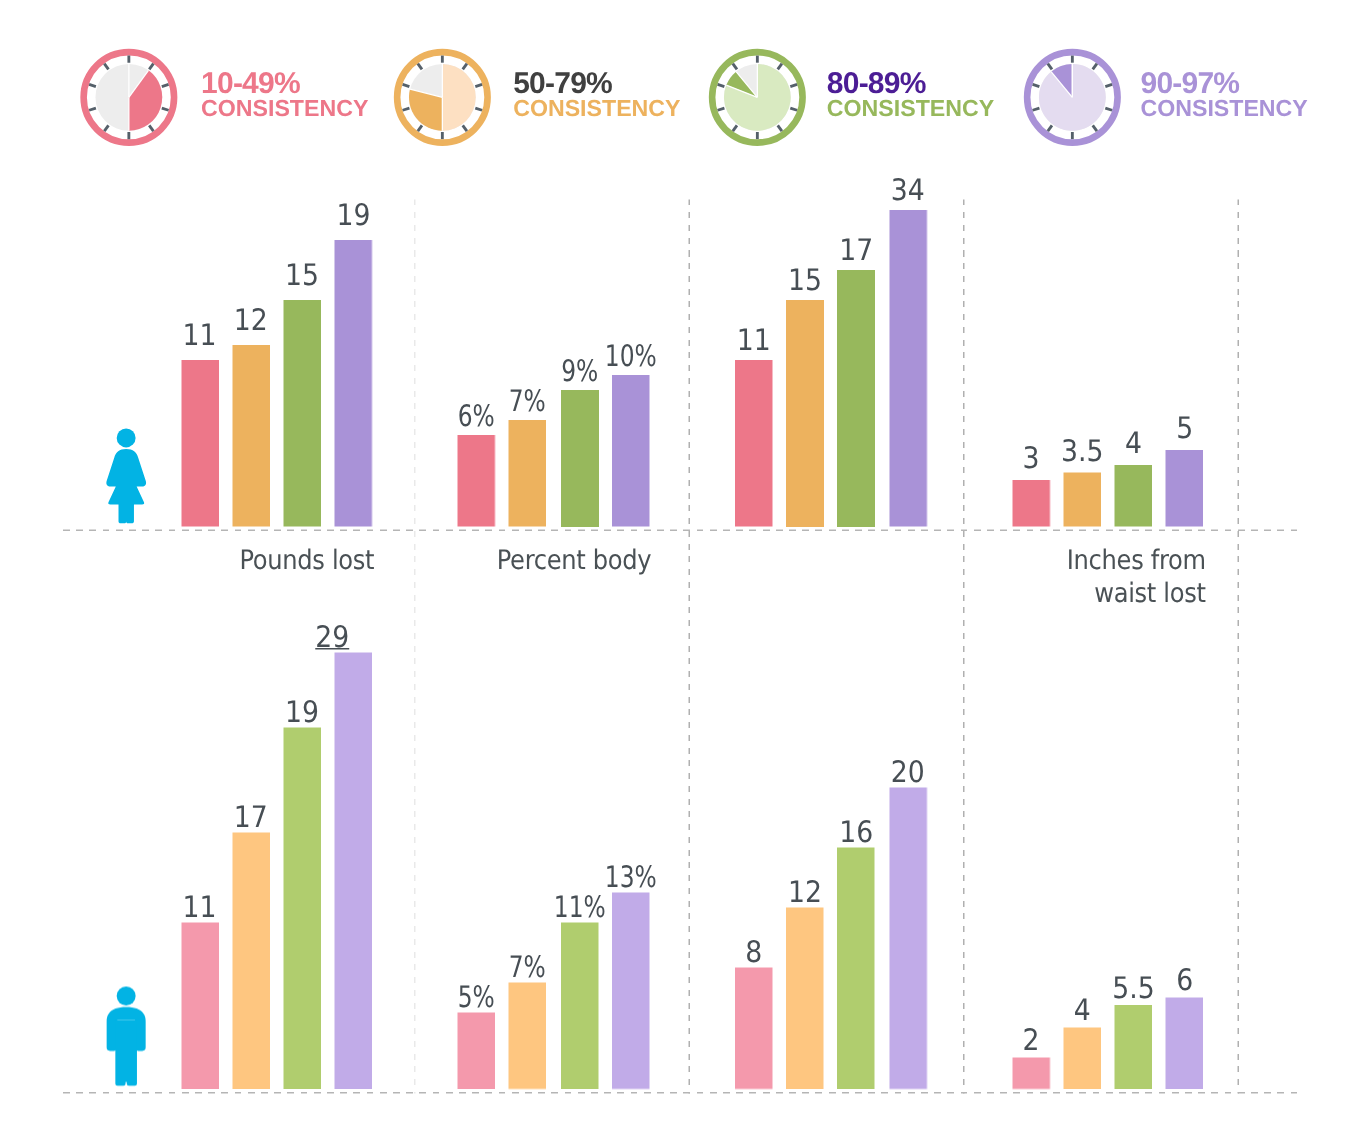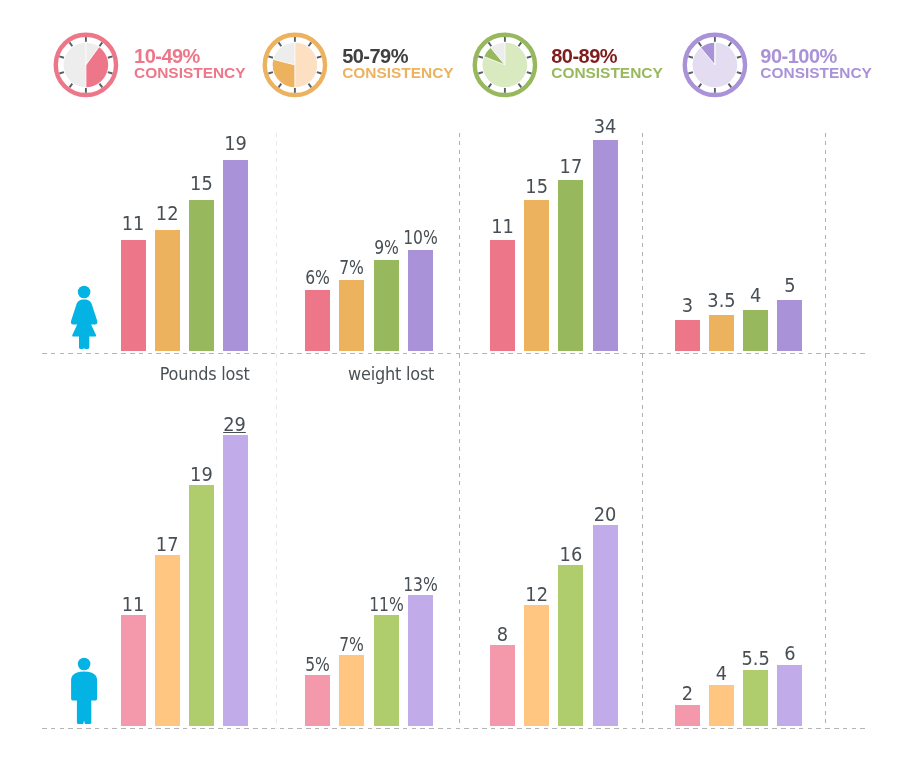--- a/index.html
+++ b/index.html
@@ -89,21 +89,21 @@
         <line x1="54.87" y1="25.76" x2="59.39" y2="24.29" stroke="#55606A" stroke-width="1.9" stroke-linecap="butt"></line>
         <line x1="54.87" y1="40.04" x2="59.39" y2="41.51" stroke="#55606A" stroke-width="1.9" stroke-linecap="butt"></line>
         <line x1="46.48" y1="51.59" x2="49.27" y2="55.43" stroke="#55606A" stroke-width="1.9" stroke-linecap="butt"></line>
         <line x1="32.90" y1="56.00" x2="32.90" y2="60.75" stroke="#55606A" stroke-width="1.9" stroke-linecap="butt"></line>
         <line x1="19.32" y1="51.59" x2="16.53" y2="55.43" stroke="#55606A" stroke-width="1.9" stroke-linecap="butt"></line>
         <line x1="10.93" y1="40.04" x2="6.41" y2="41.51" stroke="#55606A" stroke-width="1.9" stroke-linecap="butt"></line>
         <line x1="10.93" y1="25.76" x2="6.41" y2="24.29" stroke="#55606A" stroke-width="1.9" stroke-linecap="butt"></line>
         <line x1="19.32" y1="14.21" x2="16.53" y2="10.37" stroke="#55606A" stroke-width="1.9" stroke-linecap="butt"></line>
       </svg>
       <div class="legend-text" style="left: 79.2px; top: 12.5px;">
-        <span class="legend-range" style="color: #7f1d1d; text-align: right;">80-89%</span>
+        <span class="legend-range" style="color: #4c1d95; text-align: right;">80-89%</span>
         <span class="legend-word" style="color: rgb(151, 184, 92);">CONSISTENCY</span>
       </div>
     </div>
     <div class="legend-item" style="left: 681.95px; top: 32.45px; width: 200px; height: 68px;">
       <svg class="legend-clock" width="66" height="66" viewBox="0 0 66 66">
         <circle cx="32.9" cy="32.9" r="30.15" fill="none" stroke="#A992D7" stroke-width="4.4"></circle>
         <circle cx="32.9" cy="32.9" r="22.25" fill="#EDEDED"></circle>
         <path d="M 32.9 32.9 L 32.90 10.65 A 22.25 22.25 0 1 1 18.72 15.76 Z" fill="#E4DCF0"></path>
         <path d="M 32.9 32.9 L 18.72 15.76 A 22.25 22.25 0 0 1 32.90 10.65 Z" fill="#A992D7"></path>
         <line x1="32.9" y1="32.9" x2="32.90" y2="10.65" stroke="#ffffff" stroke-width="0.85"></line>
@@ -114,21 +114,21 @@
         <line x1="54.87" y1="25.76" x2="59.39" y2="24.29" stroke="#55606A" stroke-width="1.9" stroke-linecap="butt"></line>
         <line x1="54.87" y1="40.04" x2="59.39" y2="41.51" stroke="#55606A" stroke-width="1.9" stroke-linecap="butt"></line>
         <line x1="46.48" y1="51.59" x2="49.27" y2="55.43" stroke="#55606A" stroke-width="1.9" stroke-linecap="butt"></line>
         <line x1="32.90" y1="56.00" x2="32.90" y2="60.75" stroke="#55606A" stroke-width="1.9" stroke-linecap="butt"></line>
         <line x1="19.32" y1="51.59" x2="16.53" y2="55.43" stroke="#55606A" stroke-width="1.9" stroke-linecap="butt"></line>
         <line x1="10.93" y1="40.04" x2="6.41" y2="41.51" stroke="#55606A" stroke-width="1.9" stroke-linecap="butt"></line>
         <line x1="10.93" y1="25.76" x2="6.41" y2="24.29" stroke="#55606A" stroke-width="1.9" stroke-linecap="butt"></line>
         <line x1="19.32" y1="14.21" x2="16.53" y2="10.37" stroke="#55606A" stroke-width="1.9" stroke-linecap="butt"></line>
       </svg>
       <div class="legend-text" style="left: 78.4px; top: 12.5px;">
-        <span class="legend-range" style="color: rgb(169, 146, 215);">90-100%</span>
+        <span class="legend-range" style="color: rgb(169, 146, 215);">90-97%</span>
         <span class="legend-word" style="color: rgb(169, 146, 215);">CONSISTENCY</span>
       </div>
     </div>
     <div class="divider" style="left: 276.2px; top: 133px; height: 596px; background: repeating-linear-gradient(rgb(233, 233, 233) 0px, rgb(233, 233, 233) 4px, rgba(255, 255, 255, 0) 4px, rgba(255, 255, 255, 0) 8.5px);"></div>
     <div class="divider" style="left: 459.2px; top: 133px; height: 596px; background: repeating-linear-gradient(rgb(176, 176, 176) 0px, rgb(176, 176, 176) 4px, rgba(255, 255, 255, 0) 4px, rgba(255, 255, 255, 0) 8.5px);"></div>
     <div class="divider" style="left: 642.2px; top: 133px; height: 596px; background: repeating-linear-gradient(rgb(176, 176, 176) 0px, rgb(176, 176, 176) 4px, rgba(255, 255, 255, 0) 4px, rgba(255, 255, 255, 0) 8.5px);"></div>
     <div class="divider" style="left: 825.2px; top: 133px; height: 596px; background: repeating-linear-gradient(rgb(176, 176, 176) 0px, rgb(176, 176, 176) 4px, rgba(255, 255, 255, 0) 4px, rgba(255, 255, 255, 0) 8.5px);"></div>
     <div class="baseline" style="left: 41.5px; width: 823px; top: 353px;"></div>
     <div class="bar" style="left: 120.5px; width: 25px; top: 240px; height: 111px; background: rgb(237, 119, 137);"></div>
     <div class="barval" style="left: 103.5px; width: 59px; top: 212.4px;">11</div>
@@ -143,49 +143,51 @@
     </div>
     <div class="bar" style="left: 305.2px; width: 25px; top: 290px; height: 61px; background: rgb(237, 119, 137);"></div>
     <div class="barval" style="left: 288.2px; width: 59px; top: 265.9px; transform: scaleX(0.875) translateZ(0px);">6%</div>
     <div class="bar" style="left: 339.4px; width: 25px; top: 280px; height: 71px; background: rgb(237, 178, 94);"></div>
     <div class="barval" style="left: 322.4px; width: 59px; top: 255.9px; transform: scaleX(0.875) translateZ(0px);">7%</div>
     <div class="bar" style="left: 373.6px; width: 25px; top: 260px; height: 91px; background: rgb(151, 184, 92);"></div>
     <div class="barval" style="left: 356.6px; width: 59px; top: 235.9px; transform: scaleX(0.875) translateZ(0px);">9%</div>
     <div class="bar" style="left: 407.8px; width: 25px; top: 250px; height: 101px; background: rgb(169, 146, 215);"></div>
     <div class="barval" style="left: 390.8px; width: 59px; top: 225.9px; transform: scaleX(0.875) translateZ(0px);">10%</div>
     <div class="grouplabel" style="left: 174.2px; width: 260px; top: 363.4px;">
-      <div>weight lost</div>
+      <div>Percent body</div>
     </div>
     <div class="bar" style="left: 490px; width: 25px; top: 240px; height: 111px; background: rgb(237, 119, 137);"></div>
     <div class="barval" style="left: 473px; width: 59px; top: 215px;">11</div>
     <div class="bar" style="left: 524.2px; width: 25px; top: 200px; height: 151px; background: rgb(237, 178, 94);"></div>
     <div class="barval" style="left: 507.2px; width: 59px; top: 175px;">15</div>
     <div class="bar" style="left: 558.4px; width: 25px; top: 180px; height: 171px; background: rgb(151, 184, 92);"></div>
     <div class="barval" style="left: 541.4px; width: 59px; top: 155px;">17</div>
     <div class="bar" style="left: 592.6px; width: 25px; top: 140px; height: 211px; background: rgb(169, 146, 215);"></div>
     <div class="barval" style="left: 575.6px; width: 59px; top: 115px;">34</div>
     <div class="bar" style="left: 674.8px; width: 25px; top: 320px; height: 31px; background: rgb(237, 119, 137);"></div>
     <div class="barval" style="left: 657.8px; width: 59px; top: 294.1px;">3</div>
     <div class="bar" style="left: 709px; width: 25px; top: 315px; height: 36px; background: rgb(237, 178, 94);"></div>
     <div class="barval" style="left: 692px; width: 59px; top: 289.1px;">3.5</div>
     <div class="bar" style="left: 743.2px; width: 25px; top: 310px; height: 41px; background: rgb(151, 184, 92);"></div>
     <div class="barval" style="left: 726.2px; width: 59px; top: 284.1px;">4</div>
     <div class="bar" style="left: 777.4px; width: 25px; top: 300px; height: 51px; background: rgb(169, 146, 215);"></div>
     <div class="barval" style="left: 760.4px; width: 59px; top: 274.1px;">5</div>
     <div class="grouplabel" style="left: 543.8px; width: 260px; top: 363.4px;">
+      <div>Inches from</div>
+      <div>waist lost</div>
     </div>
     <div class="baseline" style="left: 41.5px; width: 823px; top: 728px;"></div>
     <div class="bar" style="left: 120.5px; width: 25px; top: 615px; height: 111px; background: rgb(244, 153, 172);"></div>
     <div class="barval" style="left: 103.5px; width: 59px; top: 593.4px;">11</div>
     <div class="bar" style="left: 154.7px; width: 25px; top: 555px; height: 171px; background: rgb(254, 198, 128);"></div>
     <div class="barval" style="left: 137.7px; width: 59px; top: 533.4px;">17</div>
     <div class="bar" style="left: 188.9px; width: 25px; top: 485px; height: 241px; background: rgb(176, 205, 110);"></div>
     <div class="barval" style="left: 171.9px; width: 59px; top: 463.4px;">19</div>
     <div class="bar" style="left: 223.1px; width: 25px; top: 435px; height: 291px; background: rgb(193, 171, 232);"></div>
-    <div class="barval" style="left: 205px; width: 59px; top: 413.4px; text-decoration: underline;">29</div>
+    <div class="barval" style="left: 192px; width: 59px; top: 413.4px; text-decoration: underline;">29</div>
     <div class="bar" style="left: 305.2px; width: 25px; top: 675px; height: 51px; background: rgb(244, 153, 172);"></div>
     <div class="barval" style="left: 288.2px; width: 59px; top: 652.7px; transform: scaleX(0.875) translateZ(0px);">5%</div>
     <div class="bar" style="left: 339.4px; width: 25px; top: 655px; height: 71px; background: rgb(254, 198, 128);"></div>
     <div class="barval" style="left: 322.4px; width: 59px; top: 632.7px; transform: scaleX(0.875) translateZ(0px);">7%</div>
     <div class="bar" style="left: 373.6px; width: 25px; top: 615px; height: 111px; background: rgb(176, 205, 110);"></div>
     <div class="barval" style="left: 356.6px; width: 59px; top: 592.7px; transform: scaleX(0.875) translateZ(0px);">11%</div>
     <div class="bar" style="left: 407.8px; width: 25px; top: 595px; height: 131px; background: rgb(193, 171, 232);"></div>
     <div class="barval" style="left: 390.8px; width: 59px; top: 572.7px; transform: scaleX(0.875) translateZ(0px);">13%</div>
     <div class="bar" style="left: 490px; width: 25px; top: 645px; height: 81px; background: rgb(244, 153, 172);"></div>
     <div class="barval" style="left: 473px; width: 59px; top: 622.5px;">8</div>

